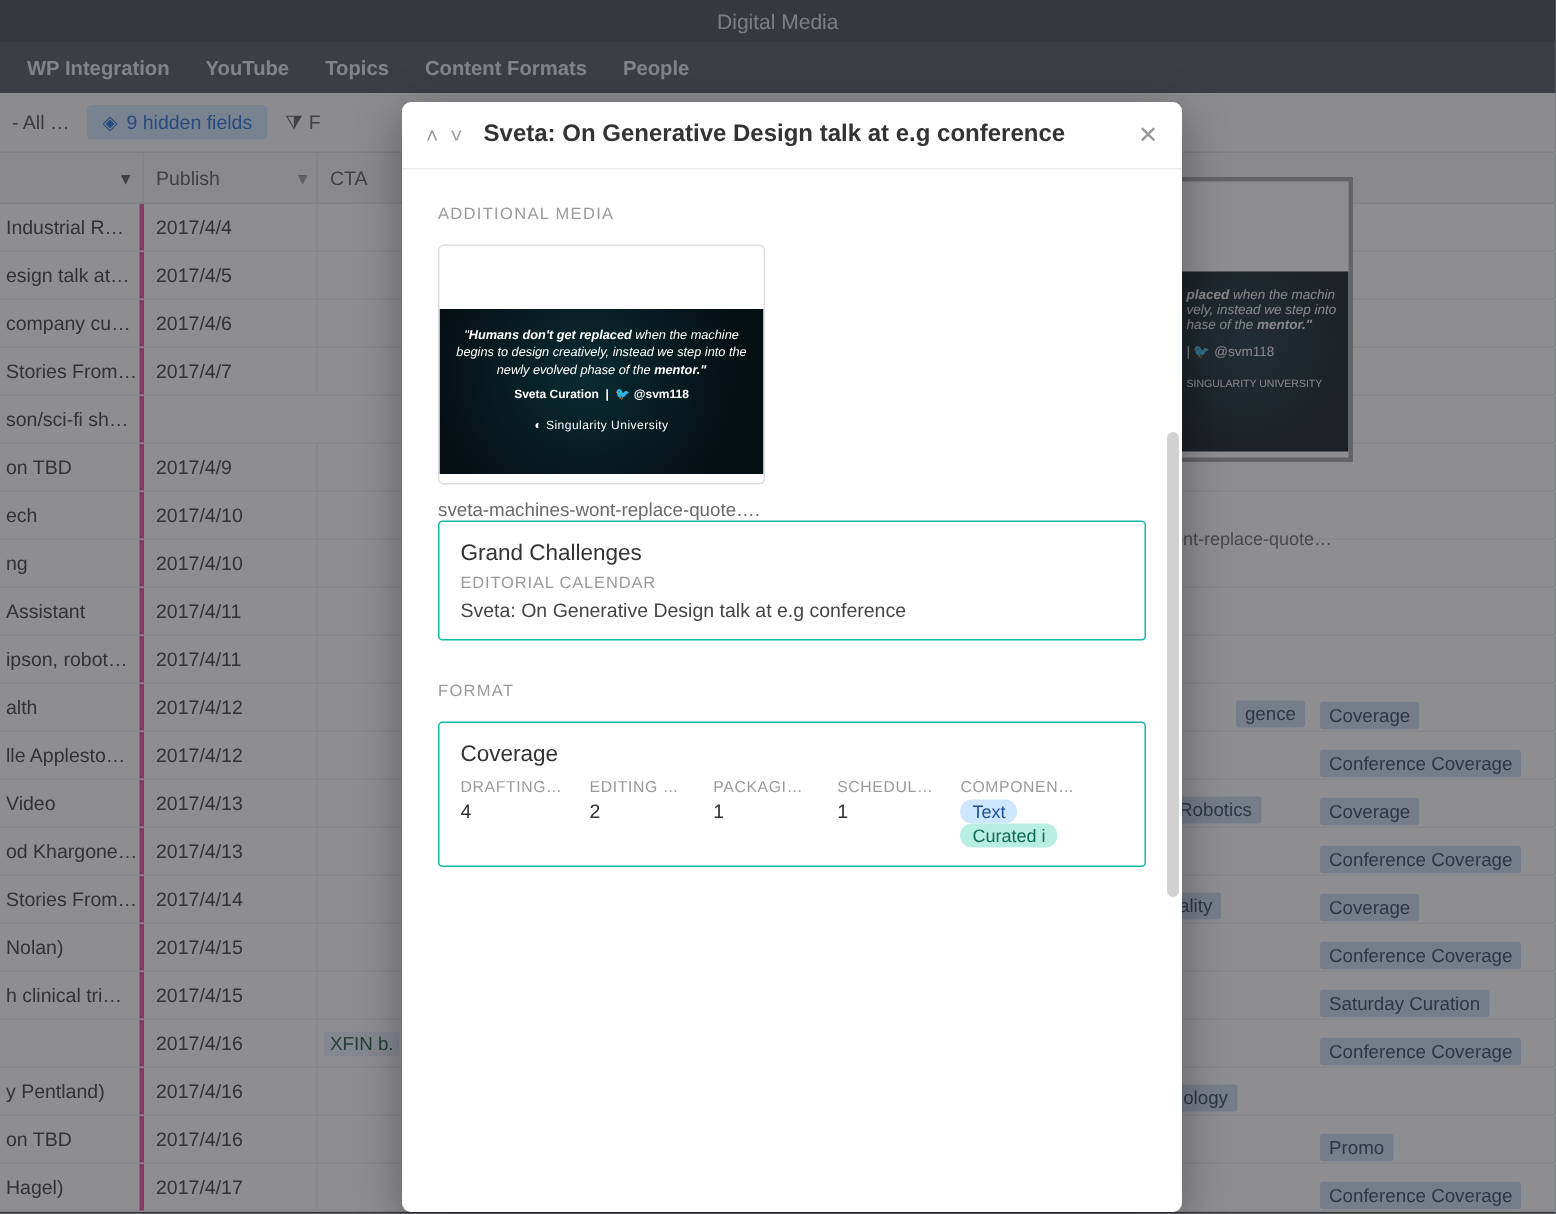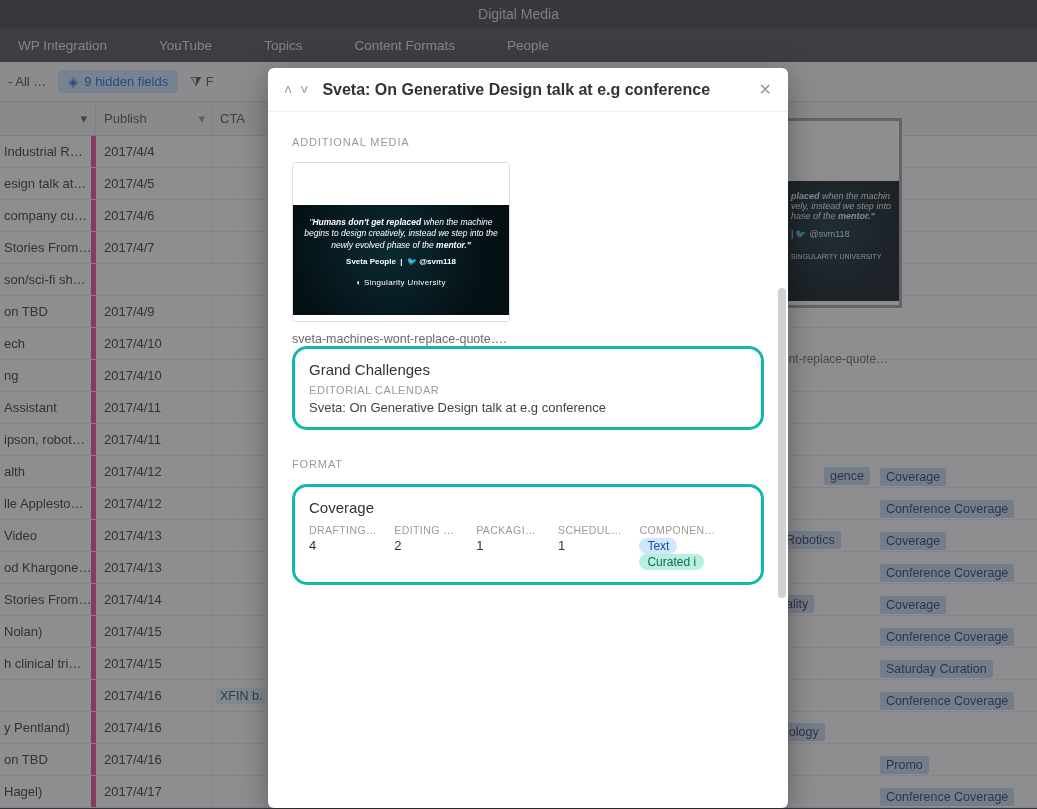--- a/index.html
+++ b/index.html
@@ -24,25 +24,26 @@
     height: 28px;
     background: #3d4246;
     color: #d8dadc;
     text-align: center;
     line-height: 28px;
     font-size: 14px;
     font-weight: 500;
   }
   .tab-bar {
     display: flex;
-    gap: 32px;
+    gap: 4px;
     background: #494e52;
     padding: 0 0 0 8px;
     height: 34px;
     align-items: center;
+    font-weight: bold;
   }
   .tab {
     color: #e5e7e9;
     font-size: 13.5px;
     padding: 6px 10px;
     cursor: pointer;
   }
   
   .toolbar {
     background: #fafafa;
@@ -86,21 +87,21 @@
     background: #fff;
   }
   .row {
     display: flex;
     height: 32px;
     border-bottom: 1px solid #eee;
     align-items: center;
     font-size: 13px;
     color: #333;
   }
-  .cell-a { width: 96px; padding-left: 4px; white-space: nowrap; overflow:hidden; text-overflow: ellipsis; border-right:5px solid #ec4899; height:100%; display:flex; align-items:center;}
+  .cell-a { width: 96px; padding-left: 4px; white-space: nowrap; overflow:hidden; text-overflow: ellipsis; border-right:3px solid #ec4899; height:100%; display:flex; align-items:center;}
   .cell-b { width: 116px; padding-left: 8px; border-right:1px solid #eee; height:100%; display:flex; align-items:center;}
   .cell-c { width: 56px; padding-left: 4px; }
   .blue-link { color: #14532d; background:#e8f0fc; padding:1px 4px; border-radius:2px; font-size:12.5px;}
   
   .right-cols {
     position: absolute;
     top: 140px;
     left: 780px;
     width: 260px;
     z-index: 1;
@@ -216,22 +217,22 @@
   .media-caption {
     font-size: 12.5px;
     color: #6a6a6a;
     margin-top: 10px;
     white-space: nowrap;
     overflow:hidden;
     text-overflow: ellipsis;
     width: 218px;
   }
   .card {
-    border: 3px solid #14b8a6;
-    border-radius: 15px;
+    border: 1px solid #14b8a6;
+    border-radius: 3px;
     padding: 12px 14px 12px 14px;
     background:#fff;
   }
   .card-title {
     font-size: 15px;
     font-weight: 500;
     color: #333;
   }
   .card-sub {
     font-size: 11px;
@@ -513,21 +514,21 @@
     <div class="modal-title">Sveta: On Generative Design talk at e.g conference</div>
     <span class="close-x">✕</span>
   </div>
   <div class="modal-body">
 
     <div class="section-label">ADDITIONAL MEDIA</div>
     <div class="media-card">
       <div class="media-img">
         <div class="dark-slide">
           <div class="q">"<b>Humans don't get replaced</b> when the machine begins to design creatively, instead we step into <i>the newly evolved phase</i> of the <b>mentor."</b></div>
-          <div class="author"><span>Sveta People</span> &nbsp;|&nbsp; 🐦 <span>@svm118</span></div>
+          <div class="author"><span>Sveta Curation</span> &nbsp;|&nbsp; 🐦 <span>@svm118</span></div>
           <div class="uni">◐ <span>Singularity University</span></div>
         </div>
       </div>
     </div>
     <div class="media-caption">sveta-machines-wont-replace-quote….</div>
 
     <div class="card">
       <div class="card-title">Grand Challenges</div>
       <div class="card-sub">EDITORIAL CALENDAR</div>
       <div class="card-text">Sveta: On Generative Design talk at e.g conference</div>

